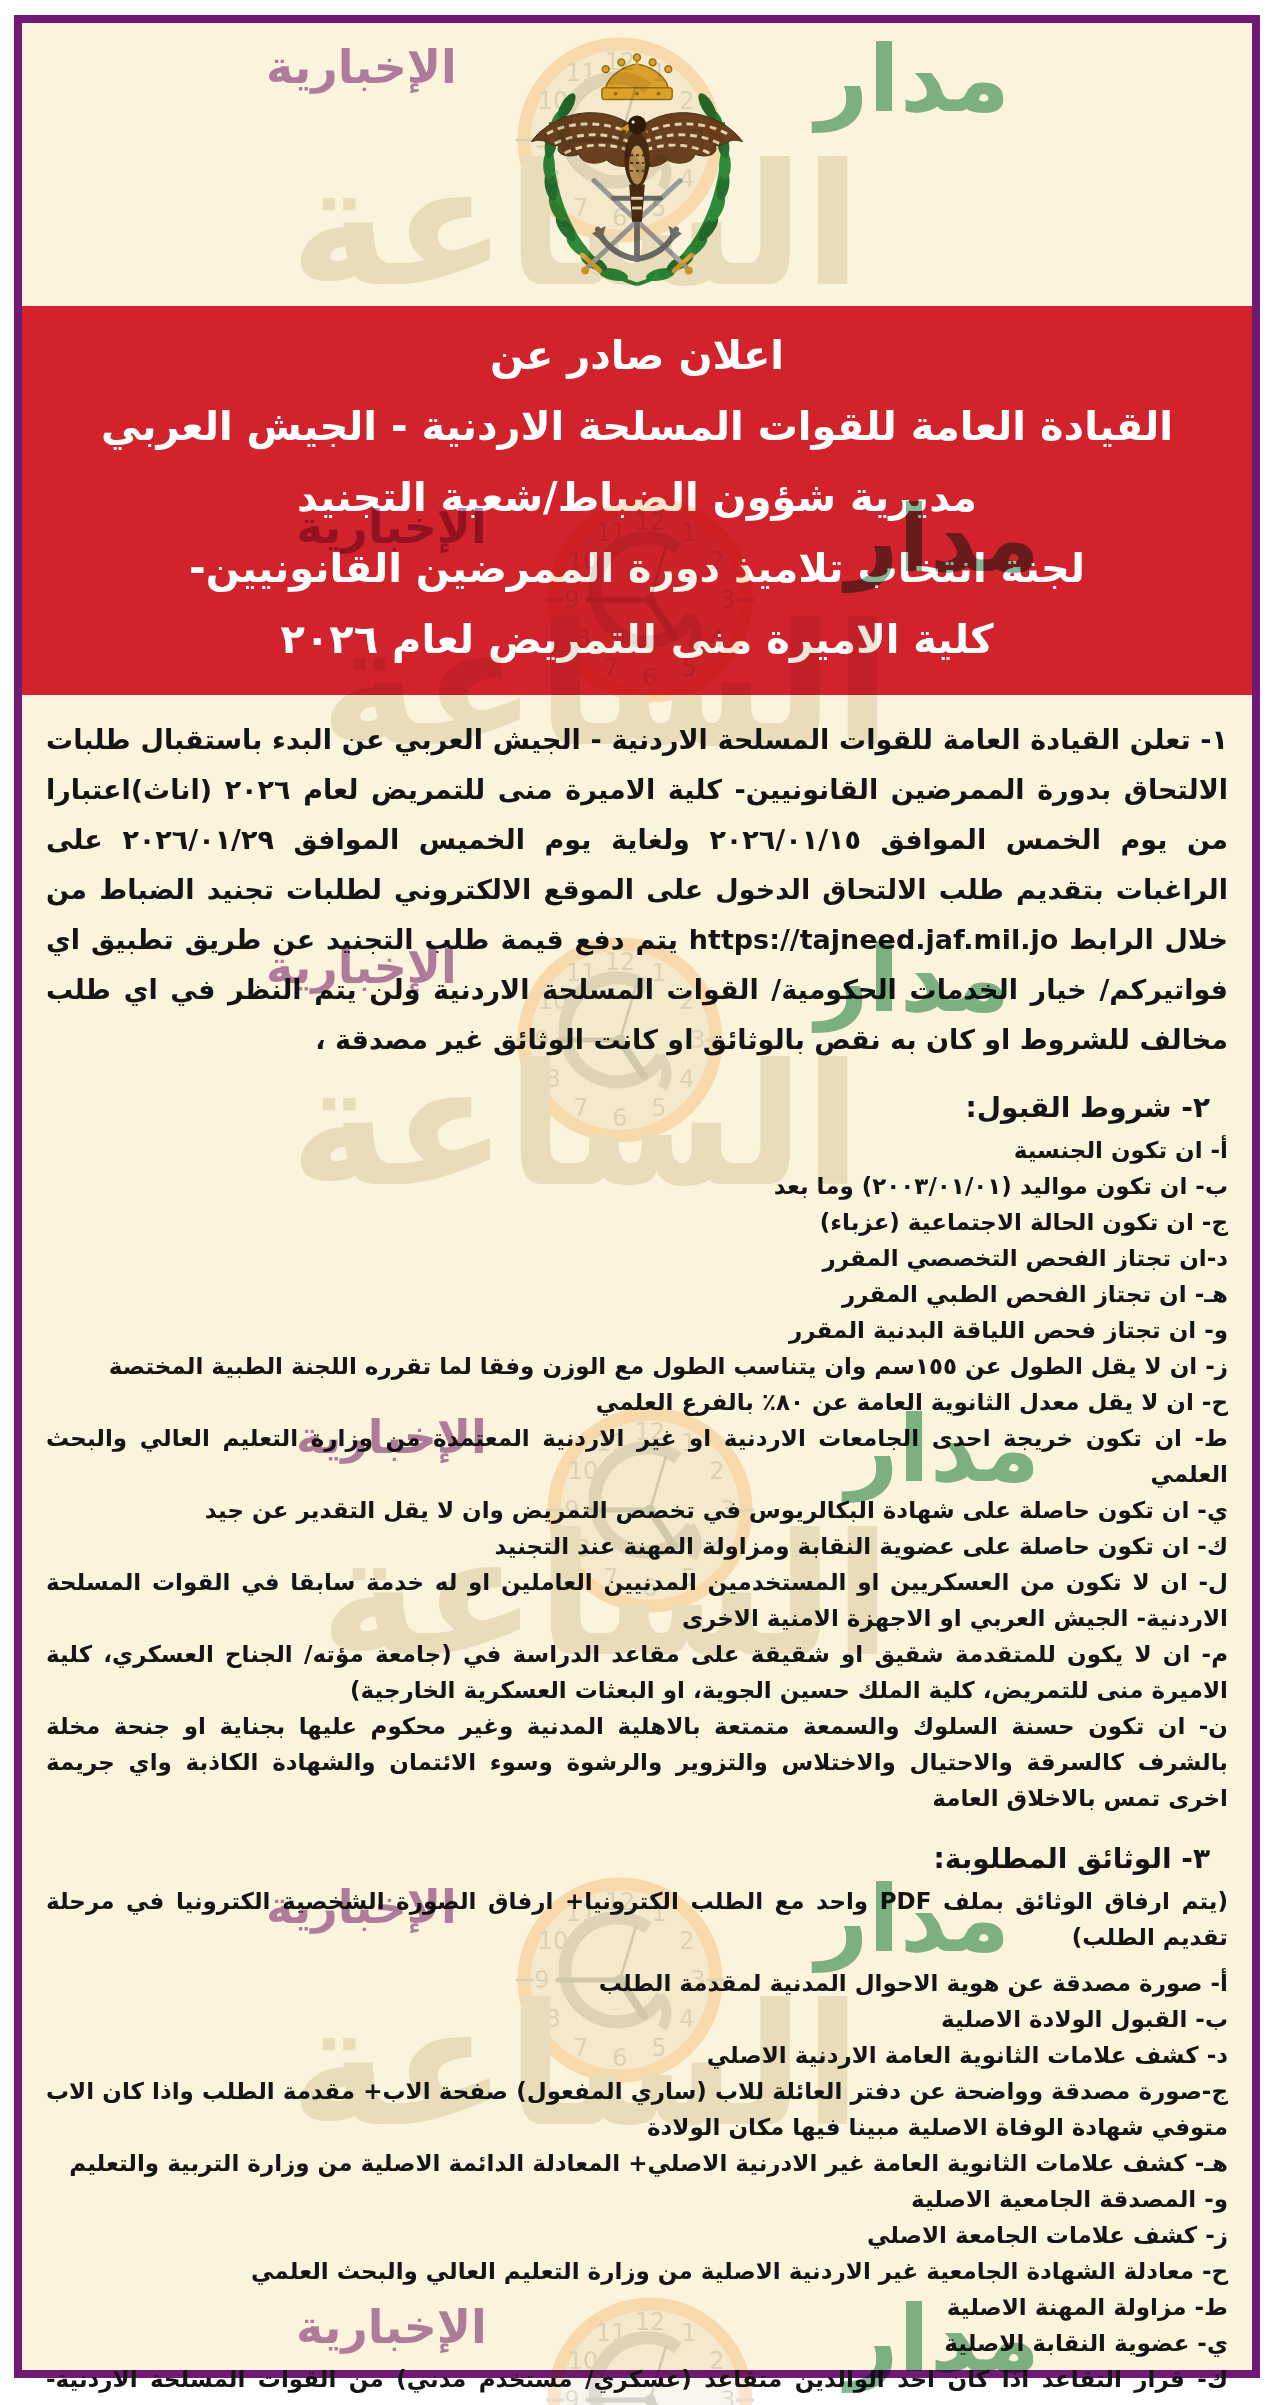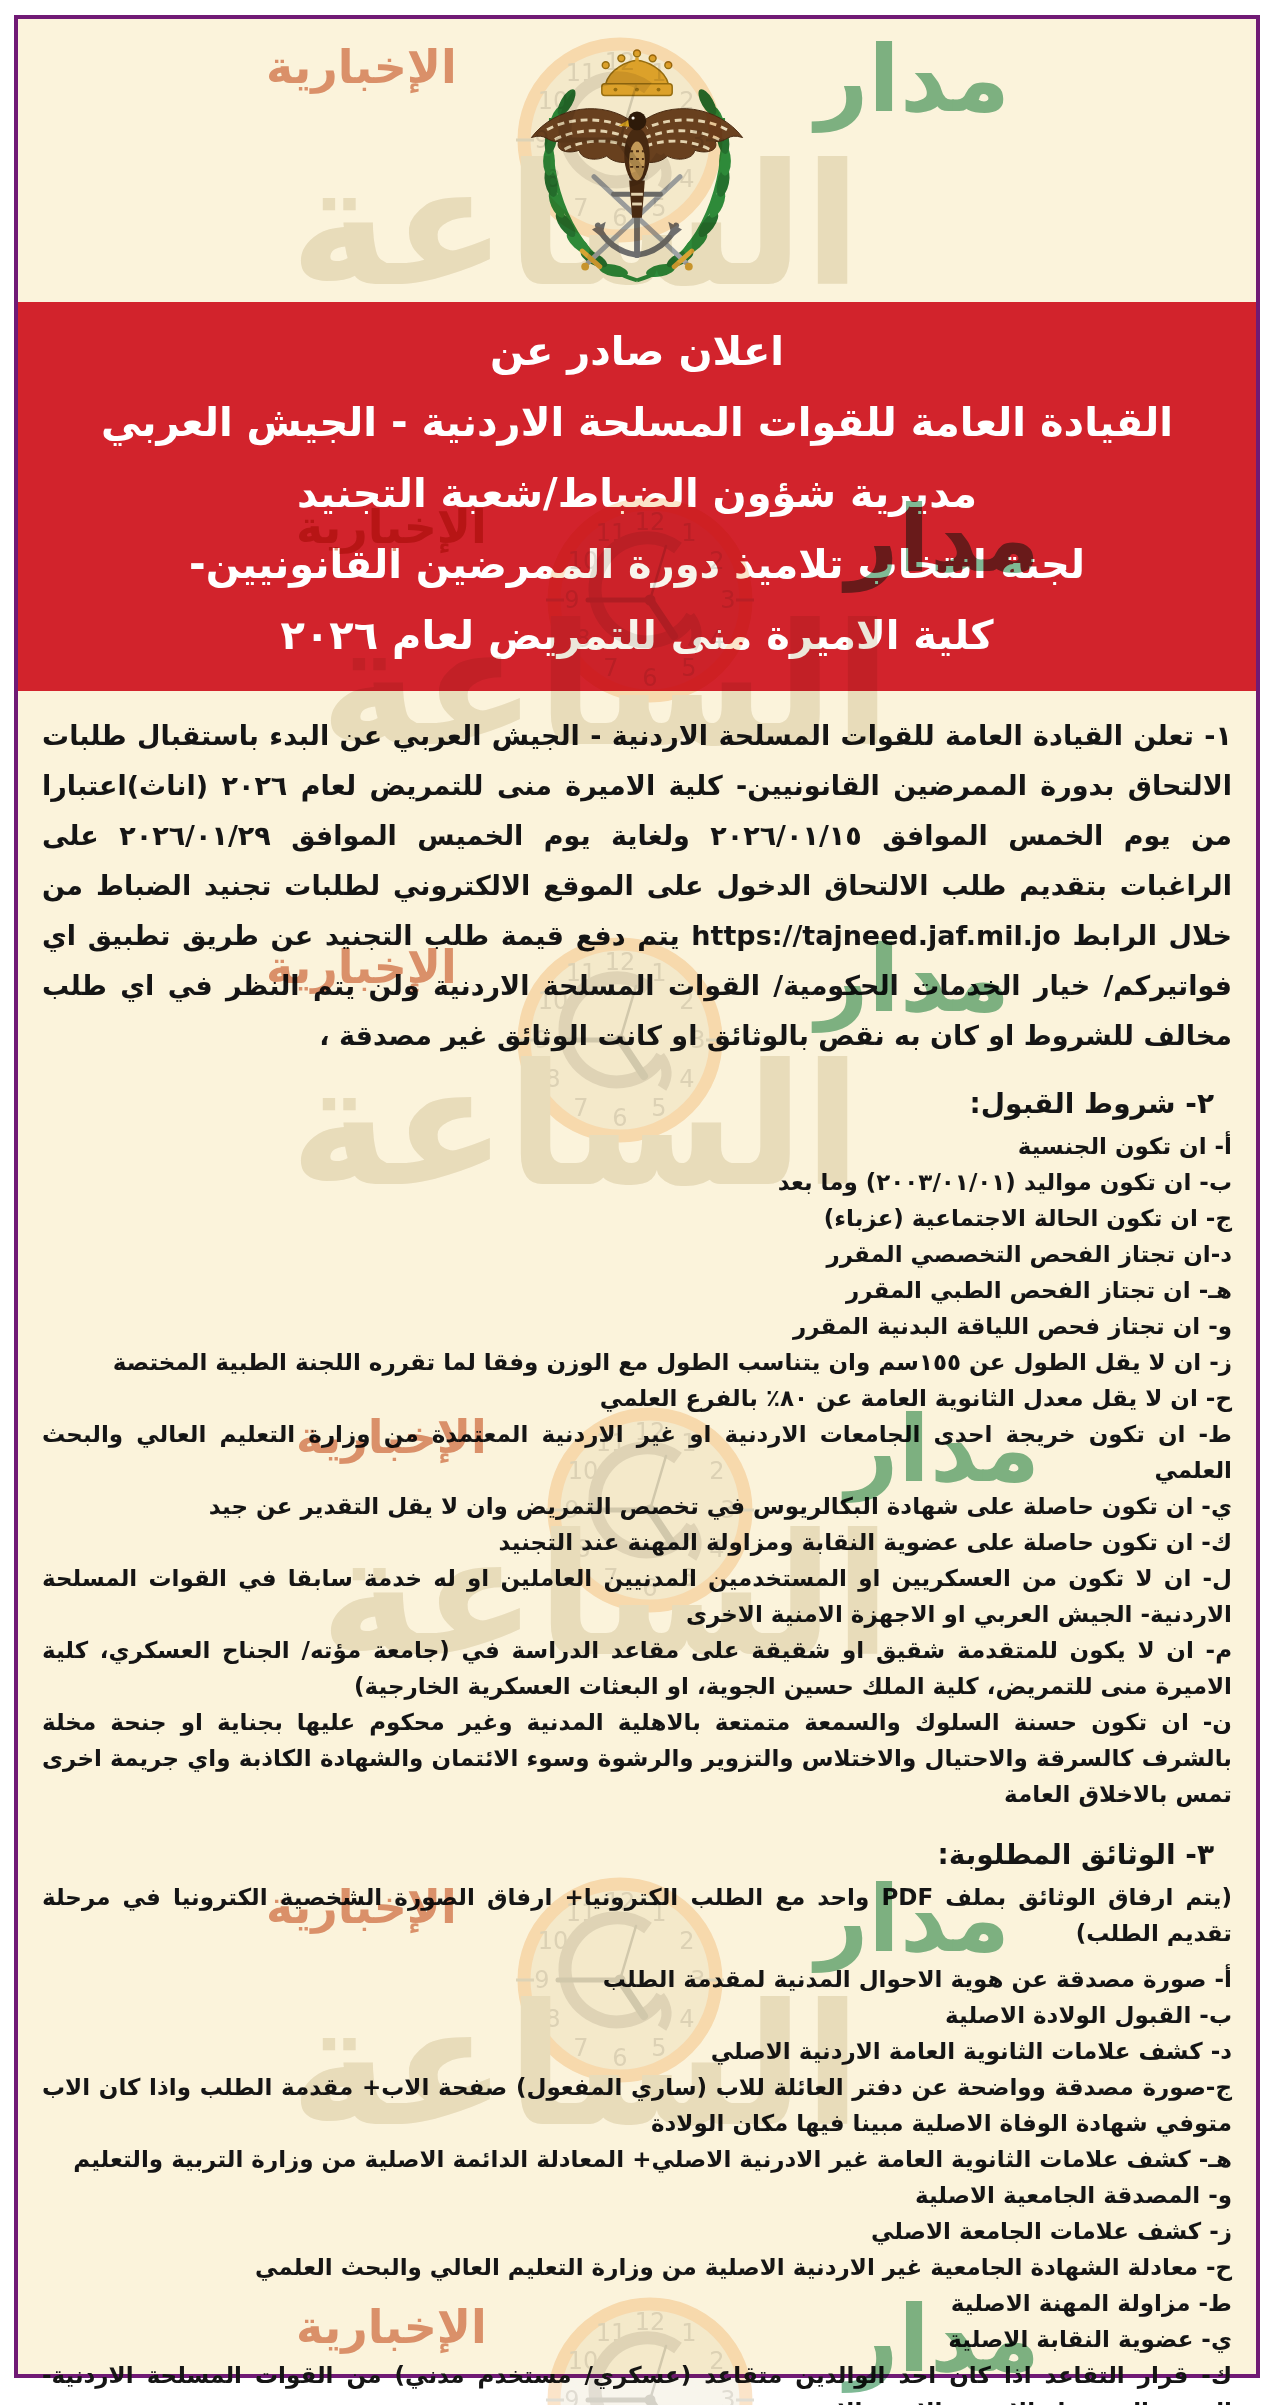--- a/index.html
+++ b/index.html
@@ -1,20 +1,20 @@
 <!DOCTYPE html>
 <html dir="rtl" lang="ar"><head>
 <meta charset="utf-8">
 <style>
   html,body{margin:0;padding:0;}
   body{background:#ffffff;font-family:"DejaVu Sans",sans-serif;}
   .page{position:relative;width:1274px;height:2405px;background:#ffffff;overflow:hidden;}
   .card{
     position:absolute;left:14px;top:15px;width:1246px;height:2363px;
-    box-sizing:border-box;border:4px solid #701a75;background:#FBF3DB;
+    box-sizing:border-box;border:8px solid #701a75;background:#FBF3DB;
   }
   .logo-section{height:283px;display:flex;align-items:center;justify-content:center;}
   .title-band{background:#D2232C;color:#ffffff;text-align:center;padding:14px 10px 20px;}
   .title-line{font-size:40px;font-weight:bold;line-height:71px;white-space:nowrap;}
   .body-section{padding:20px 24px 24px;color:#151515;}
   .intro{
     font-size:27px;font-weight:bold;line-height:50px;margin:0 0 6px;
     text-align:justify;text-align-last:right;
   }
   .sec-heading{font-size:28px;font-weight:bold;margin:26px 18px 8px;}
@@ -24,21 +24,21 @@
   }
   .note{margin:0 0 10px;}
   
   .wm{
     position:absolute;width:720px;height:340px;pointer-events:none;
     mix-blend-mode:multiply;opacity:.55;z-index:6;direction:rtl;
   }
   .wm-clock{position:absolute;left:210px;top:0;width:220px;height:220px;}
   .wm-madar{position:absolute;right:10px;top:4px;font-size:92px;font-weight:bold;color:#15803d;line-height:1;}
   .wm-saa{position:absolute;left:-10px;top:112px;font-size:168px;font-weight:bold;color:#DCD3BA;line-height:1;letter-spacing:-4px;}
-  .wm-akhbar{position:absolute;left:-34px;top:14px;font-size:46px;font-weight:bold;color:#c2410c;line-height:1;}
+  .wm-akhbar{position:absolute;left:-34px;top:14px;font-size:46px;font-weight:bold;color:#701a75;line-height:1;}
   .hidden-defs{position:absolute;width:0;height:0;overflow:hidden;}
 </style>
 </head>
 <body>
 
 <svg class="hidden-defs" aria-hidden="true">
   <symbol id="wmclock" viewBox="0 0 220 220">
     <circle cx="110" cy="110" r="96" fill="#F2ECDC" stroke="#F7CD9D" stroke-width="13"></circle>
     <line x1="6" y1="110" x2="24" y2="110" stroke="#C9C2B0" stroke-width="3"></line>
     <line x1="196" y1="110" x2="214" y2="110" stroke="#C9C2B0" stroke-width="3"></line>

